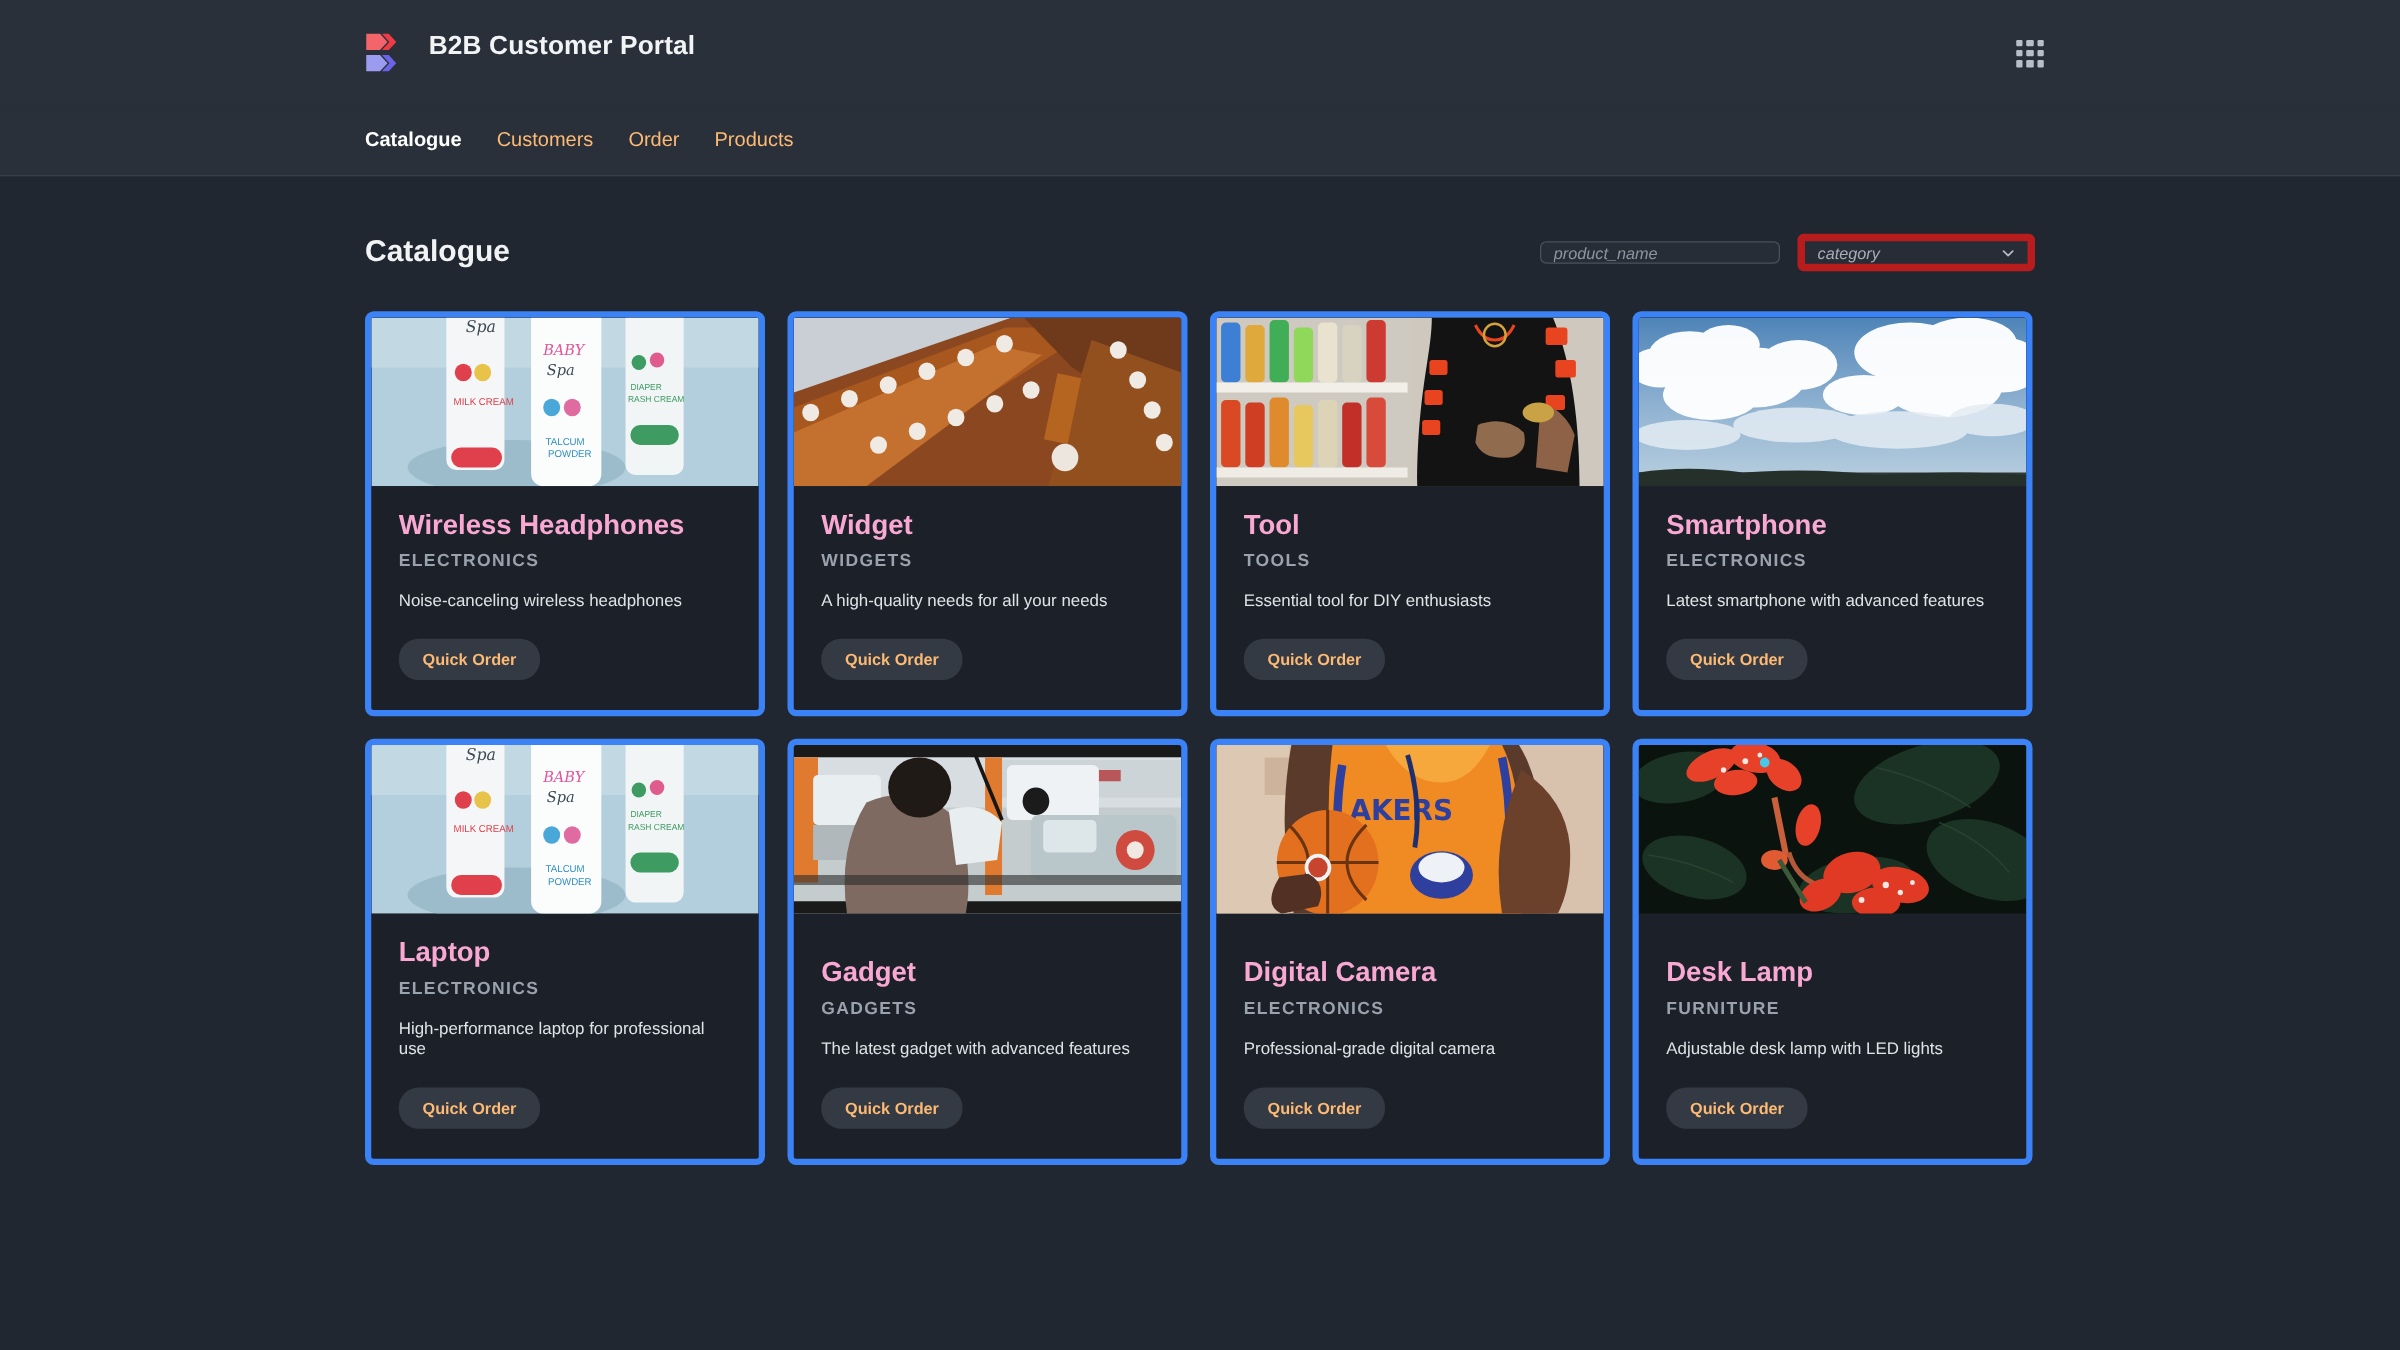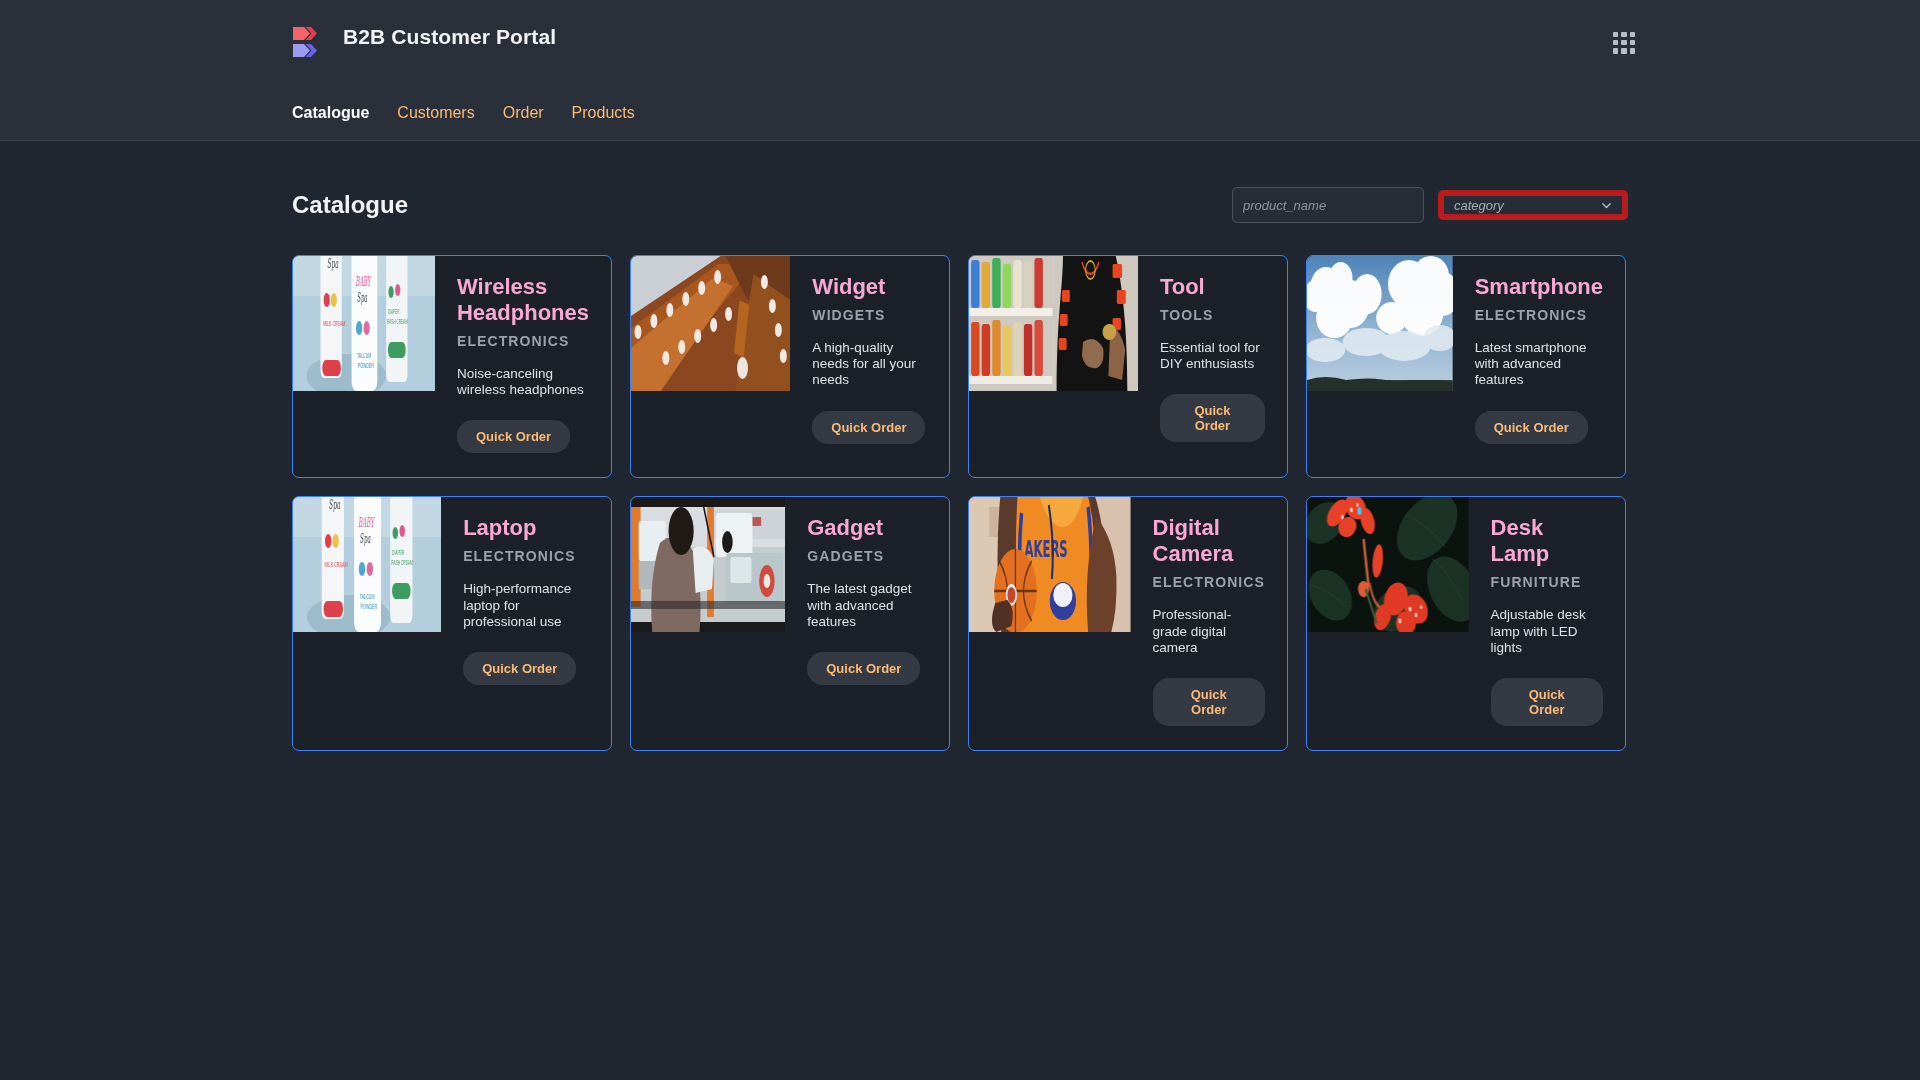--- a/index.html
+++ b/index.html
@@ -47,21 +47,21 @@
 
   
   .page { padding:46px 292px 0 292px; }
   .page-toolbar {
     display:flex; align-items:center; justify-content:space-between;
     margin-bottom:32px;
   }
   .page-title { color:#f2f3f5; font-size:24px; font-weight:bold; }
   .filters { display:flex; align-items:center; gap:14px; }
   .search-input {
-    width:192px; height:36px;
+    width:192px; height:18px;
     background:#272d37; border:1px solid #4a515c; border-radius:5px;
     color:#cfd4db; font-size:13px; font-style:italic;
     padding:0 10px; outline:none;
     font-family:"Liberation Sans", sans-serif;
   }
   .search-input::placeholder { color:#8d95a1; font-style:italic; }
   .category-select {
     width:190px; height:30px; position:relative;
     background:#272d37; border:6px solid #b91c1c; border-radius:5px;
     display:flex; align-items:center; padding:0 10px; cursor:pointer;
@@ -73,24 +73,24 @@
   .chev svg { display:block; }
 
   
   .grid {
     display:grid;
     grid-template-columns:repeat(4, 320px);
     gap:18px;
   }
   .card {
     background:#1c2129;
-    border:1px solid #3b82f6;
+    border:5px solid #3b82f6;
     border-radius:7px;
     overflow:hidden;
-    display:flex; justify-content:space-between;
+    display:flex; flex-direction:column;justify-content:space-between;
   }
   .card-media { width:100%; height:135px; position:relative; overflow:hidden; }
   .card-media svg { display:block; width:100%; height:100%; }
   .card-body { padding:18px 22px 24px 22px; }
   .card-title {
     color:#f9a8d4; font-size:22px; font-weight:bold; margin-bottom:7px;
   }
   .card-category {
     color:#9aa2ae; font-size:14px; font-weight:bold;
     letter-spacing:1.1px; margin-bottom:17px;

